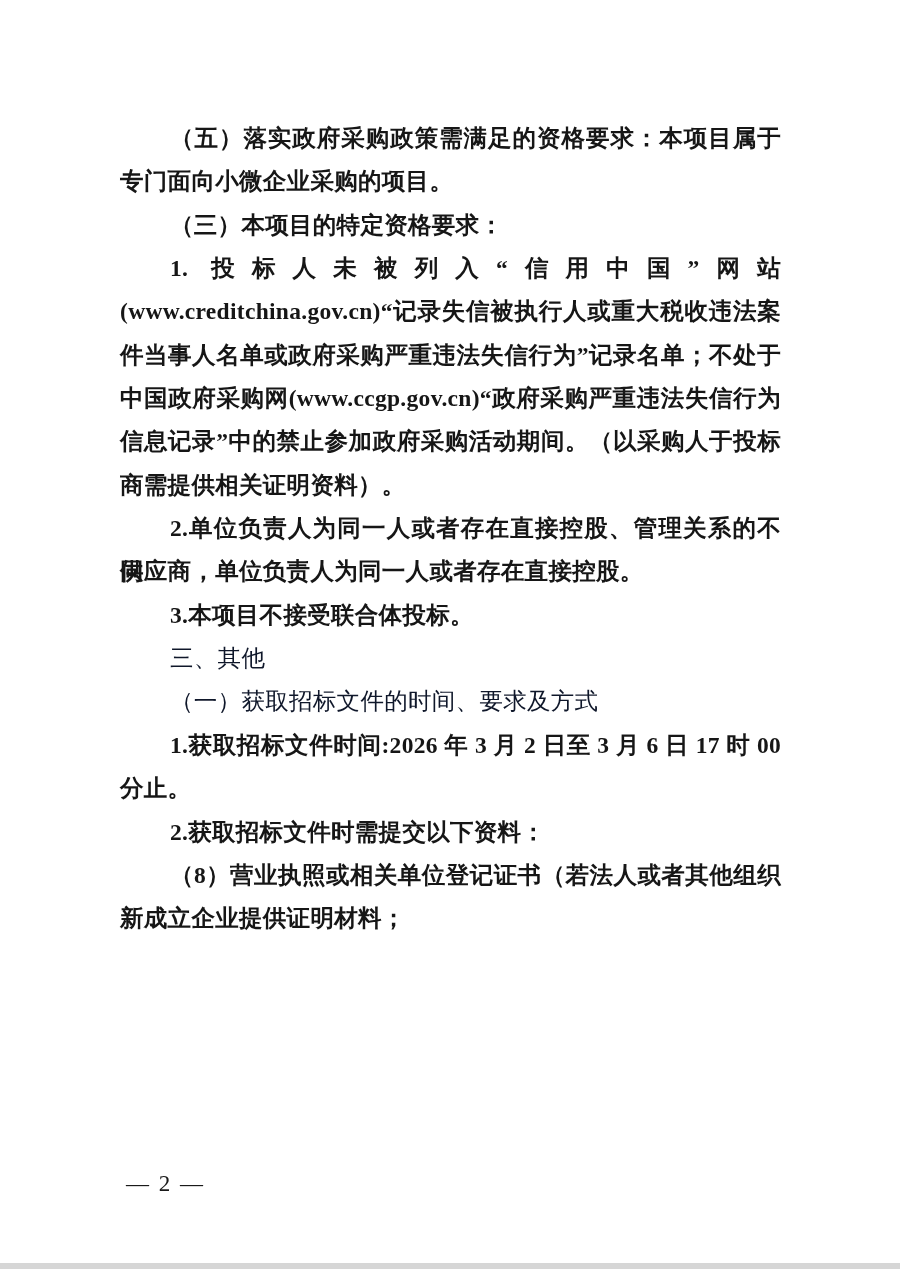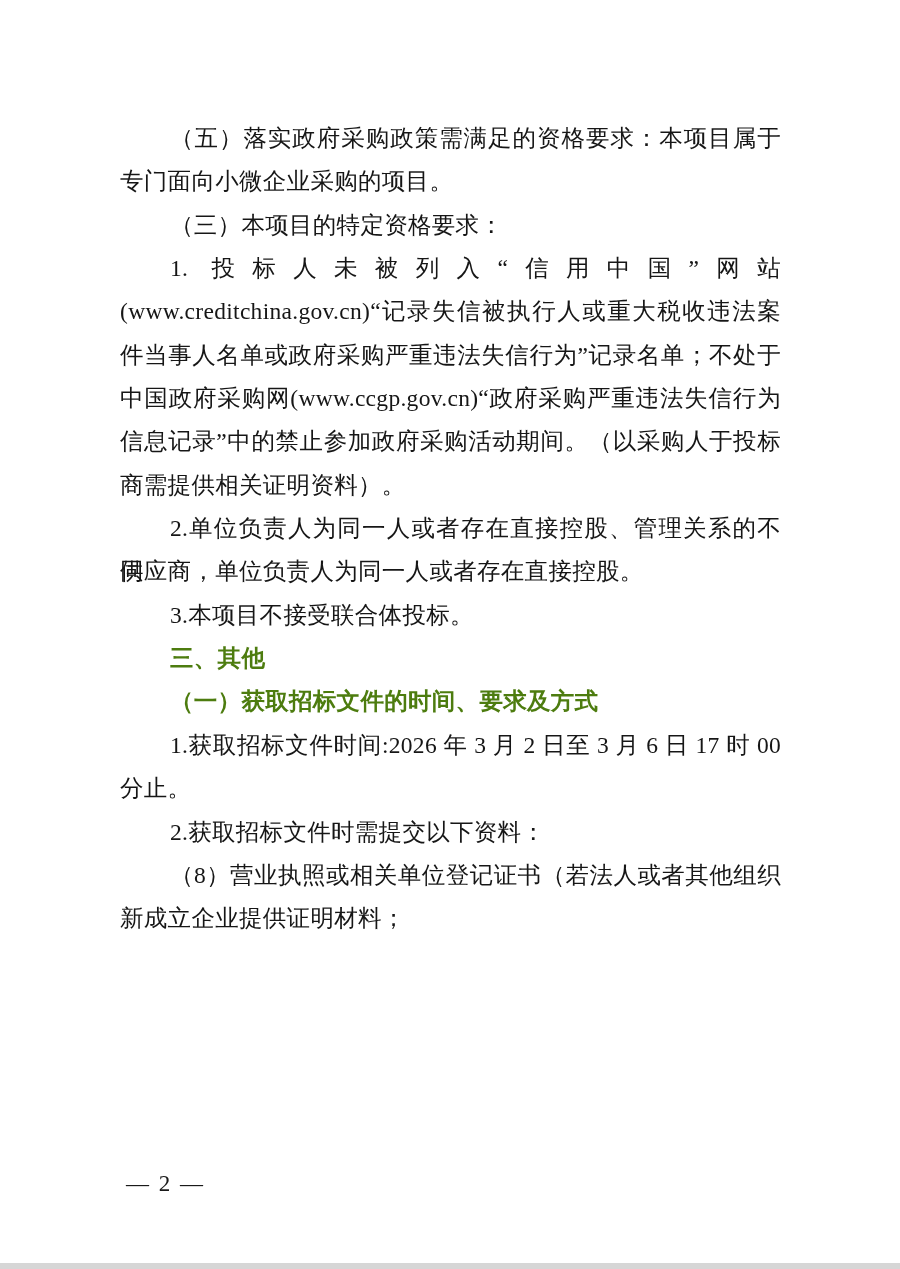--- a/index.html
+++ b/index.html
@@ -25,33 +25,34 @@
     left: 120px;
     top: 117px;
     width: 661px;
   }
   .line {
     height: 43.35px;
     line-height: 43.35px;
     font-size: 23.5px;
     white-space: pre;
     letter-spacing: 0.3px;
+    font-weight: bold;
   }
   .line.indent {
     text-indent: 50px;
   }
   .line.fill {
     white-space: normal;
     text-align: justify;
     text-align-last: justify;
     text-justify: inter-character;
   }
   .line.bold {
-    font-weight: 700;
-    color: #4d7c0f;
+    font-weight: 400;
+    color: #0f172a;
   }
   .footer {
     position: absolute;
     left: 126px;
     top: 1168px;
     height: 32px;
     line-height: 32px;
     font-size: 23px;
     letter-spacing: 2px;
     color: #1a1a1a;

